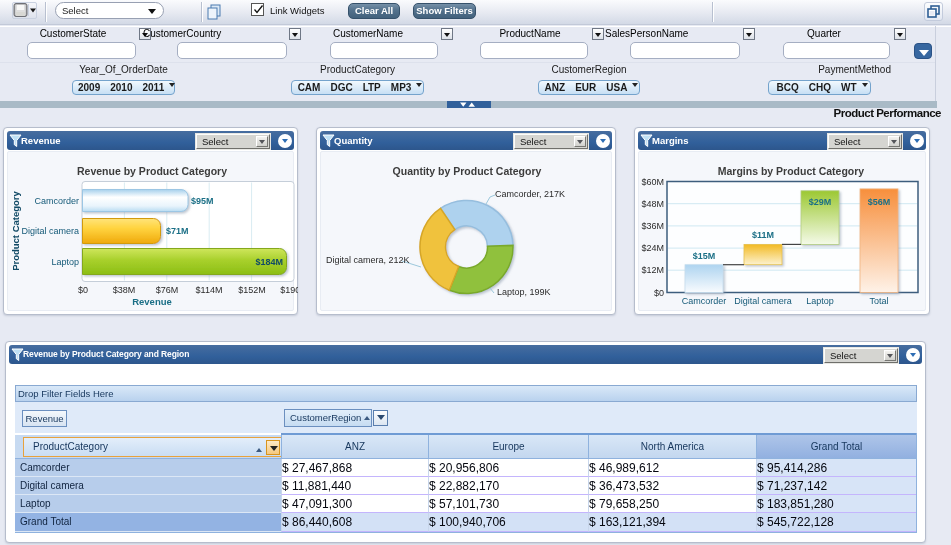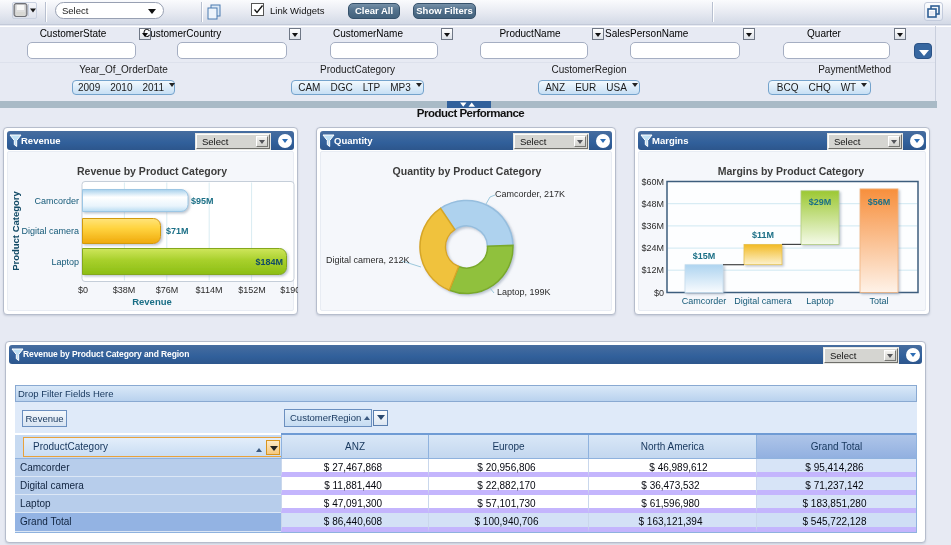--- a/index.html
+++ b/index.html
@@ -16,39 +16,39 @@
 #winbtn{left:924px;top:2px;width:19px;height:19px;background:linear-gradient(#fcfdfe,#e3e8f2);border:1px solid #c3cbdc;border-radius:3px}
 
 #fpanel{left:0;top:26px;width:951px;height:75px;background:#e7eaf3;border-top:1px solid #fff}
 .ddbtn{width:12px;height:12px;background:linear-gradient(#fff,#dde1e8);border:1px solid #6f7785}
 .ddbtn:after{content:"";position:absolute;left:1.5px;top:3.5px;border:3.5px solid transparent;border-top:4.5px solid #111}
 .finput{height:17px;background:#fff;border:1px solid #a5aec2;border-radius:5px}
 #fdrop{width:18px;height:16px;background:#3767a0;border:1px solid #2a5286;border-radius:4px}
 #fdrop:after{content:"";position:absolute;left:4px;top:6px;border:5px solid transparent;border-top:6px solid #fff}
 .blbl{font-size:10px;color:#1a1a1a;white-space:nowrap}
 .bgroup{height:15px;background:linear-gradient(#f2f9fe,#c7dff4);border:1px solid #74a3cc;border-radius:4px;font-size:10px;color:#1a1a1a;line-height:13px;text-align:center;white-space:nowrap}
-.bgroup b{font-weight:normal;padding:1px 5px}
+.bgroup b{font-weight:bold;padding:1px 5px}
 .bgroup .tri{display:inline-block;width:0;height:0;border:3px solid transparent;border-top:4px solid #222;vertical-align:1px;margin-left:0px}
 #band{left:0;top:101px;width:937px;height:7px;background:#a9bac6}
 #bandtab{left:447px;top:101px;width:44px;height:7px;background:#31609b}
-#pptitle{left:0;top:107px;width:941px;text-align:center;font-size:11.5px;letter-spacing:-0.5px;font-weight:bold;color:#111}
+#pptitle{left:0;top:107px;width:941px;text-align:right;font-size:11.5px;letter-spacing:-0.5px;font-weight:bold;color:#111}
 
 .panel{background:#fff;border:1px solid #b6bdcc;border-radius:4px;box-shadow:0 1px 2px rgba(100,110,140,.25)}
 .phead{position:absolute;left:3px;top:3px;right:3px;height:19px;background:linear-gradient(#476d9f,#31609b 60%,#2d568c);border-radius:3px;color:#fff;font-size:9.5px;font-weight:bold;line-height:19px}
 .phead .ptitle{position:absolute;left:14px;top:0}
 .psel{position:absolute;right:24px;top:3px;width:74px;height:15px;background:#d5d5d1;border:1px solid;border-color:#fdfdfb #6f6f6b #6f6f6b #fdfdfb;box-shadow:0 0 0 1px #e8e8e4;font-size:9.5px;font-weight:normal;color:#111;line-height:13px;padding-left:5px}
 .psel .sb{position:absolute;right:1px;top:1px;width:12px;height:11px;background:linear-gradient(#f4f3f0,#d0d0cc);border:1px solid;border-color:#fff #777773 #777773 #fff}
 .psel .sb:after{content:"";position:absolute;left:2px;top:3px;border:3px solid transparent;border-top:4px solid #55565a}
 .pround{position:absolute;right:2px;top:2.5px;width:14px;height:14px;background:#fff;border-radius:50%}
 .pround:after{content:"";position:absolute;left:4px;top:5.5px;border:3px solid transparent;border-top:4px solid #2d6db4}
 .funnel{position:absolute;left:2px;top:3px}
 .pbody{position:absolute;left:3px;top:23px;background:#f5f7fb;border:1px solid #e8ecf3;border-radius:2px}
 .hcell{top:2px;height:24px;background:linear-gradient(#d9e7f7,#c3d7ef);border-left:1px solid #8fb2de;border-bottom:1px solid #8fb2de;color:#16365c;text-align:center;line-height:24px;font-size:10px}
 .rh{width:266px;height:18px;background:#b7cdeb;border-bottom:1px solid #dce7f5;color:#10233f;line-height:18px;padding-left:5px;font-size:10px}
-.dc{height:18px;background:#fff;border-left:1px solid #c9d7ec;border-bottom:5px solid #c4b5fd;color:#05070f;text-align:center;line-height:18px;padding-right:4px;font-size:10px}
+.dc{height:18px;background:#fff;border-left:1px solid #c9d7ec;border-bottom:1px solid #c4b5fd;color:#05070f;text-align:left;line-height:18px;padding-right:4px;font-size:12px}
 </style></head>
 <body>
 
 <div id="toolbar" class="abs"></div>
 <div class="abs" style="left:12px;top:2px;width:25px;height:17px;border:1px solid #c9d1e0;border-radius:2px">
 <svg width="23" height="15" viewBox="0 0 23 15">
 <rect x="1" y="0.5" width="13" height="13" rx="2" fill="#9a9a9c" stroke="#6f7076"></rect>
 <rect x="2.2" y="1.6" width="10.6" height="11" rx="1" fill="#dedede"></rect>
 <rect x="4" y="2" width="7" height="5" fill="#f8f8f7"></rect>
 <path d="M3 9 l9 0 0 4 -9 0 z" fill="#d8d8d4"></path>
@@ -313,20 +313,20 @@
   <div class="dc abs" style="left:266px;top:26px;width:147px">$ 27,467,868</div>
   <div class="dc abs" style="left:413px;top:26px;width:160px">$ 20,956,806</div>
   <div class="dc abs" style="left:573px;top:26px;width:184px">$ 46,989,612</div>
   <div class="dc abs" style="left:741px;top:26px;width:160px;background:#d7e4f7">$ 95,414,286</div>
   <div class="dc abs" style="left:266px;top:44px;width:147px">$ 11,881,440</div>
   <div class="dc abs" style="left:413px;top:44px;width:160px">$ 22,882,170</div>
   <div class="dc abs" style="left:573px;top:44px;width:168px">$ 36,473,532</div>
   <div class="dc abs" style="left:741px;top:44px;width:160px;background:#d7e4f7">$ 71,237,142</div>
   <div class="dc abs" style="left:266px;top:62px;width:147px">$ 47,091,300</div>
   <div class="dc abs" style="left:413px;top:62px;width:160px">$ 57,101,730</div>
-  <div class="dc abs" style="left:573px;top:62px;width:168px">$ 61,596,980</div>
+  <div class="dc abs" style="left:573px;top:62px;width:168px">$ 79,658,250</div>
   <div class="dc abs" style="left:741px;top:62px;width:160px;background:#d7e4f7">$ 183,851,280</div>
   <div class="dc abs" style="left:266px;top:80px;width:147px;background:#d3e1f6;height:19px">$ 86,440,608</div>
   <div class="dc abs" style="left:413px;top:80px;width:160px;background:#d3e1f6;height:19px">$ 100,940,706</div>
   <div class="dc abs" style="left:573px;top:80px;width:168px;background:#d3e1f6;height:19px">$ 163,121,394</div>
   <div class="dc abs" style="left:741px;top:80px;width:160px;background:#cfdef5;height:19px">$ 545,722,128</div>
  </div>
 </div>
 
 </body></html>

